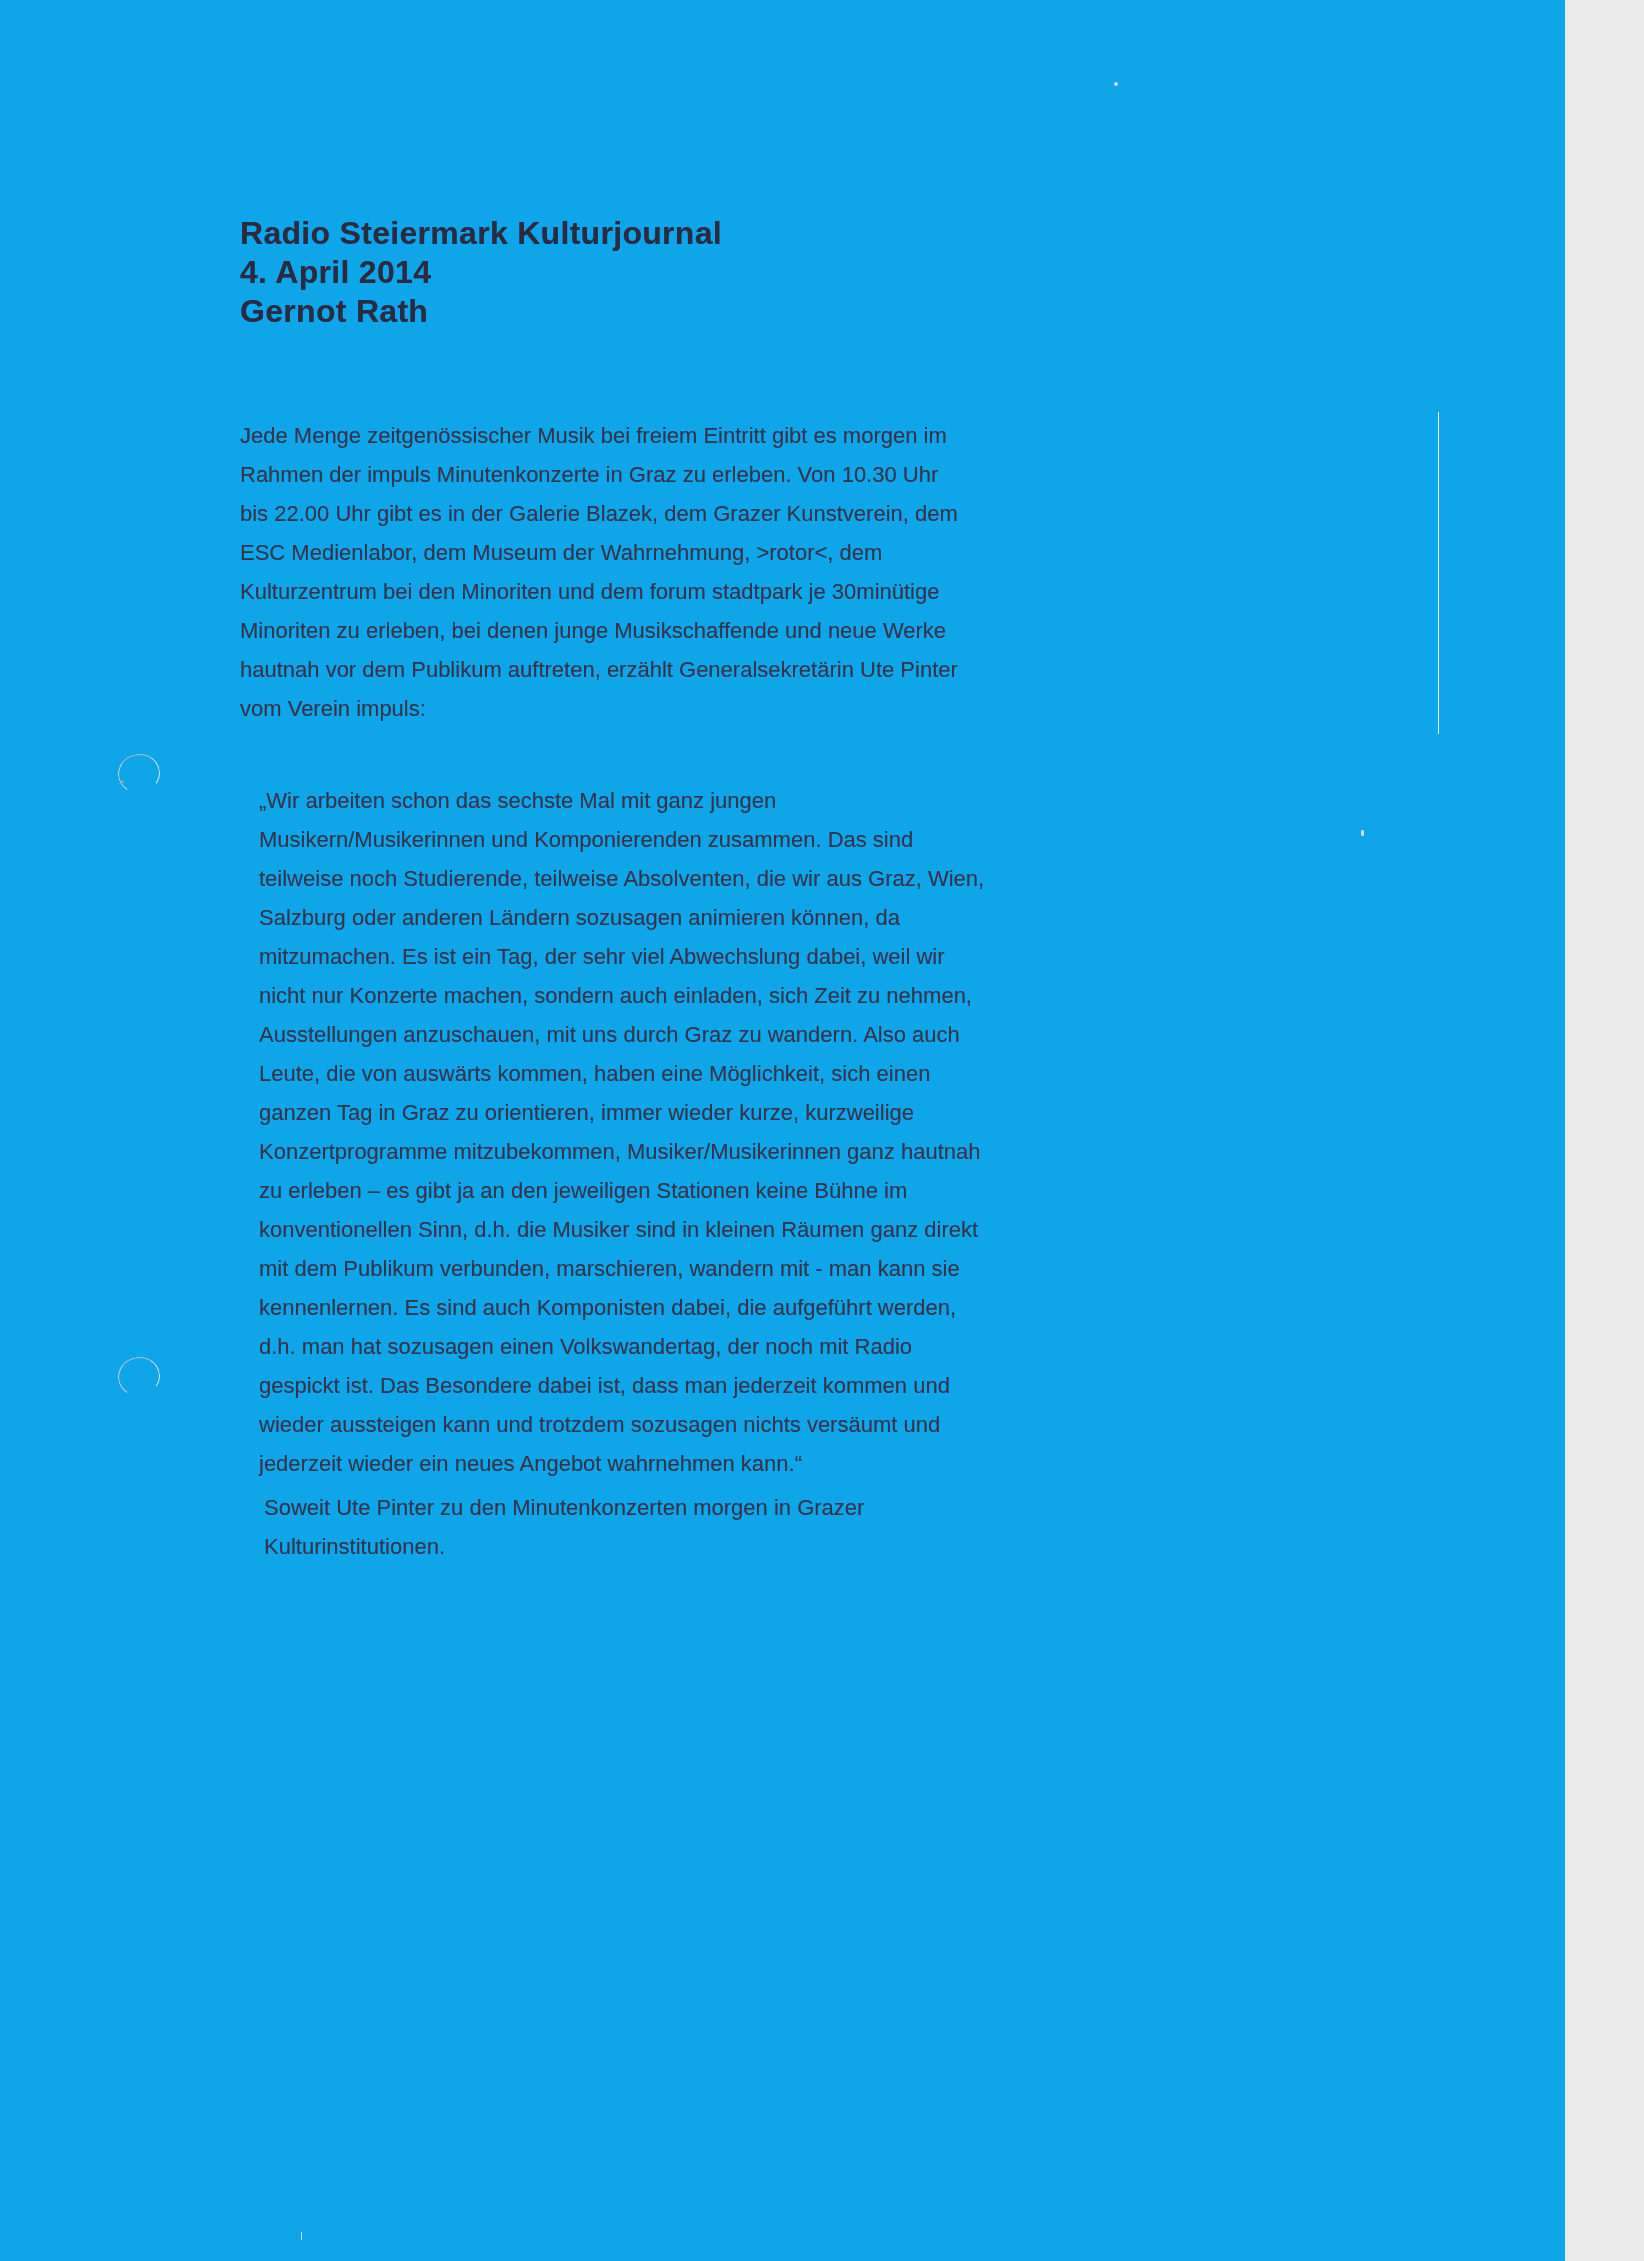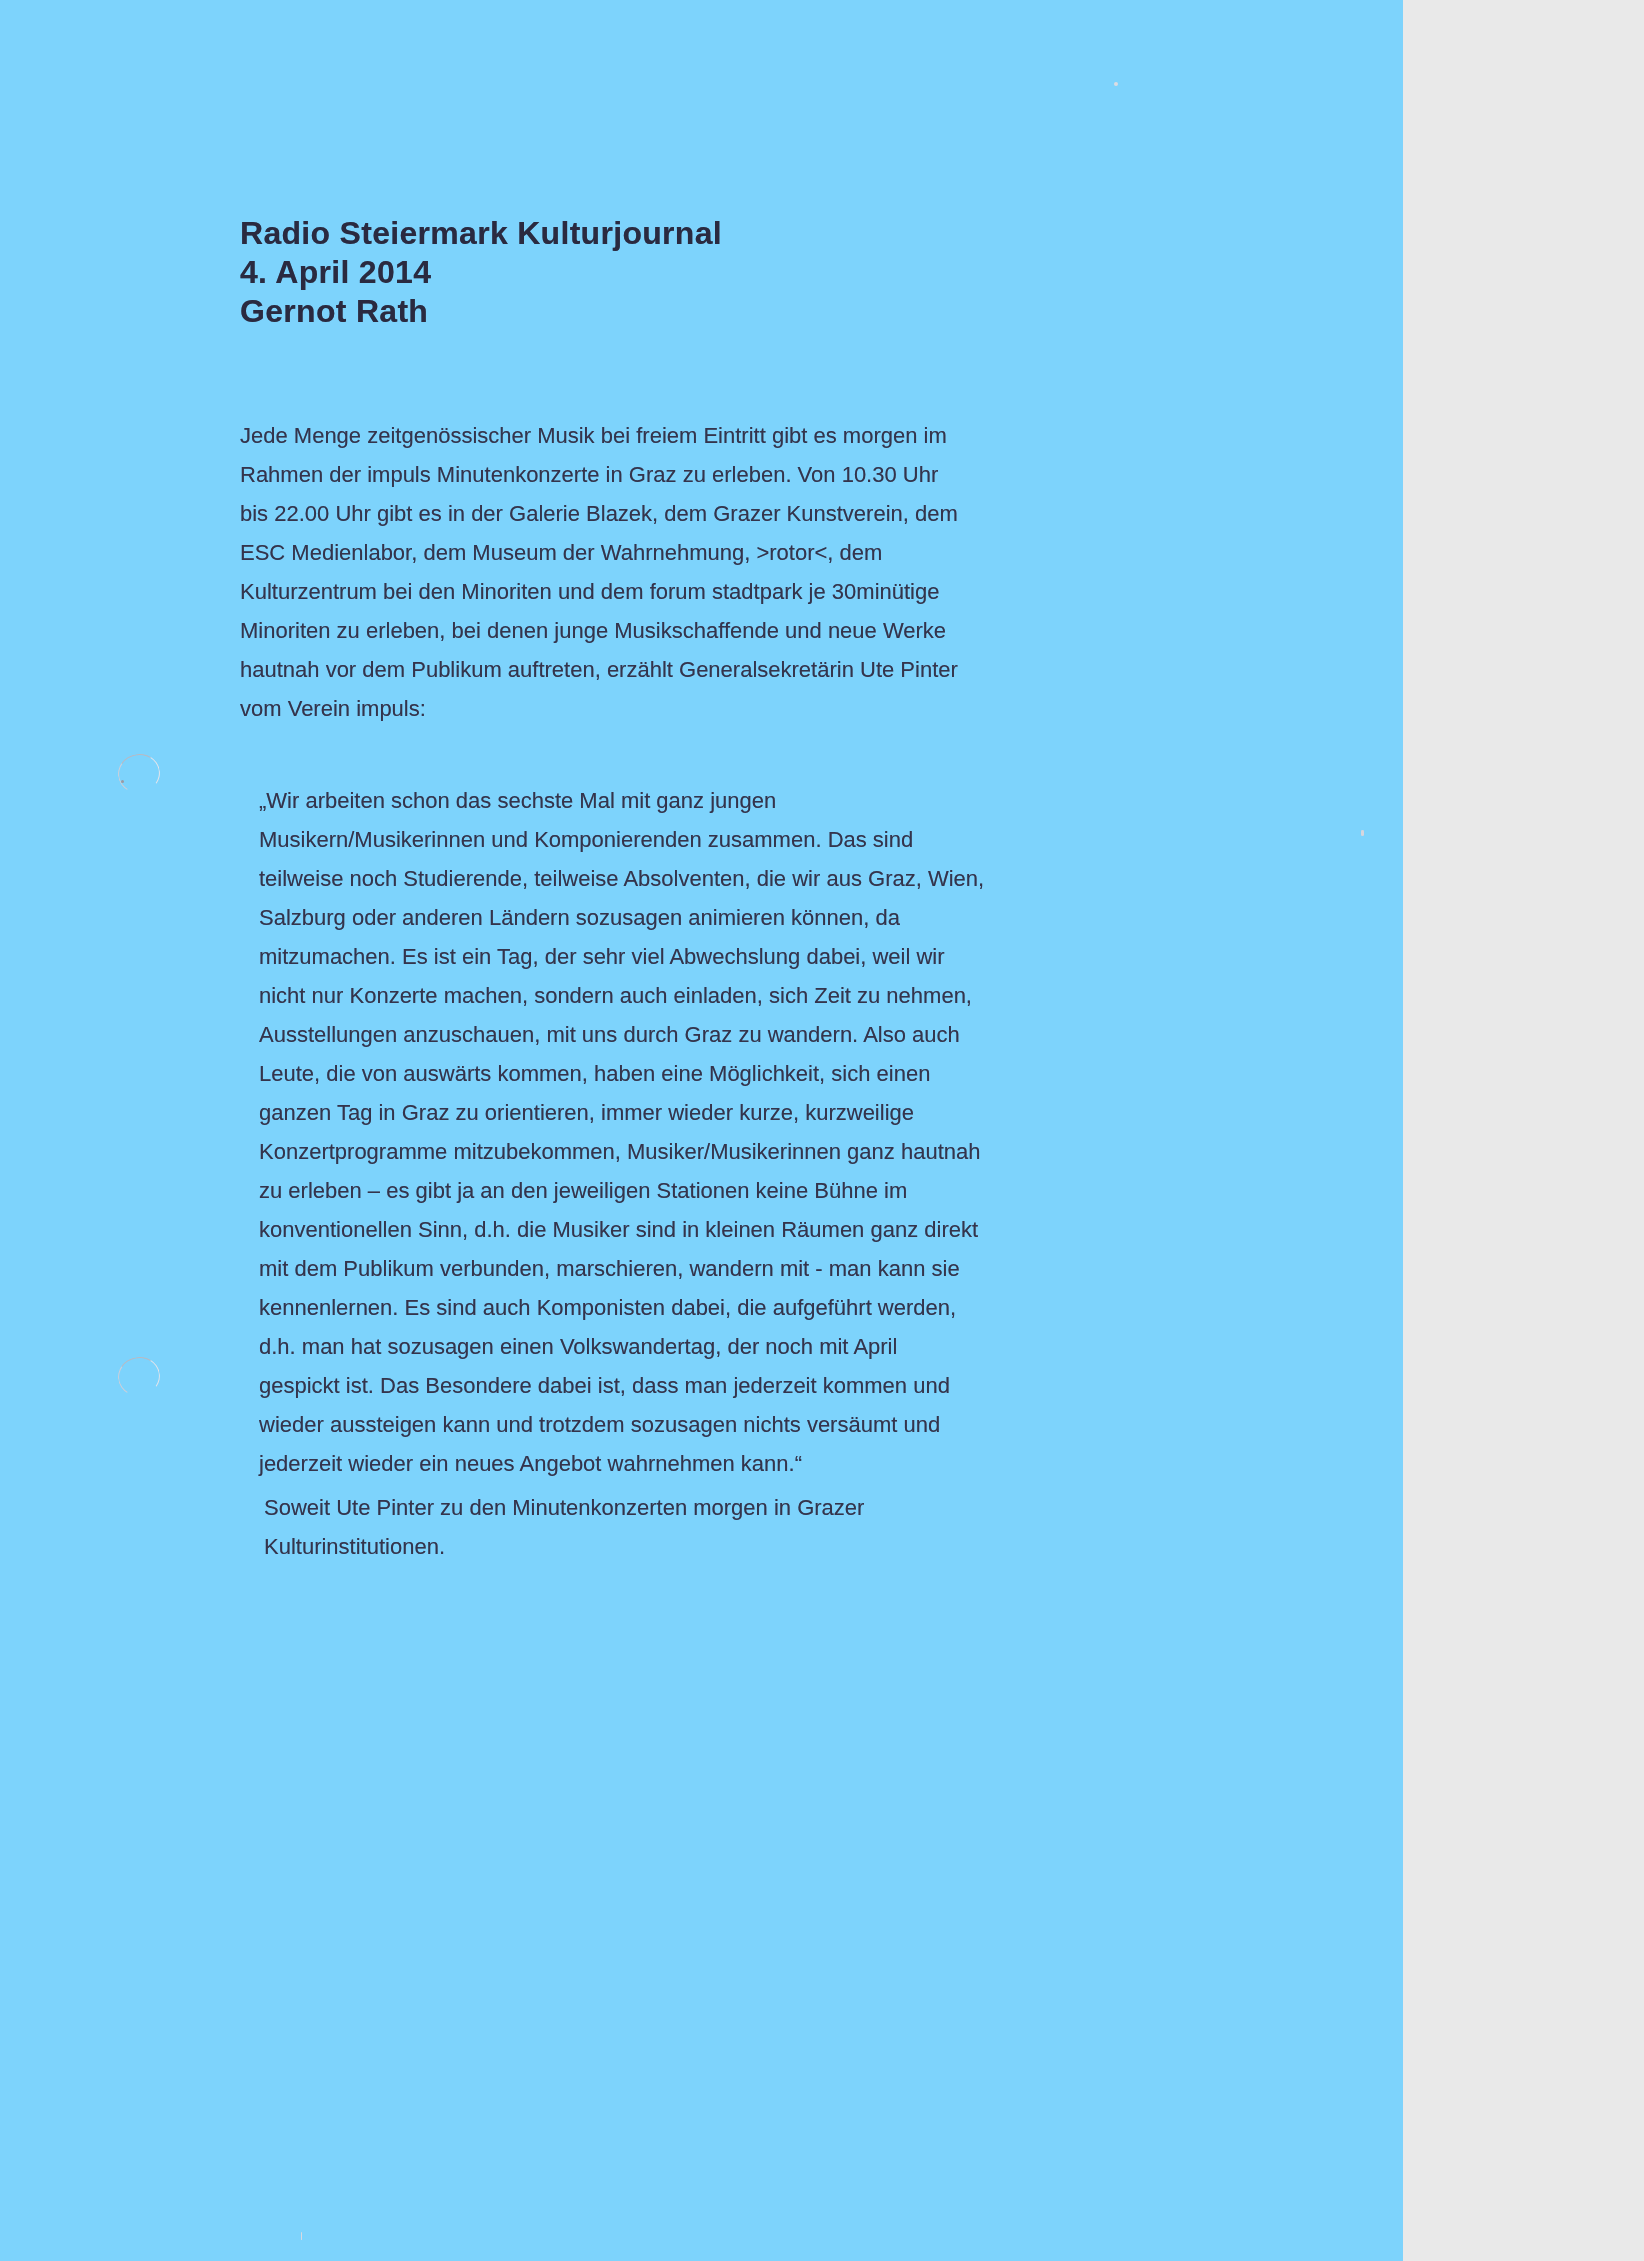--- a/index.html
+++ b/index.html
@@ -1,22 +1,23 @@
 <!DOCTYPE html>
 <html style="font-size:10.3px"><head>
 <meta charset="utf-8">
 <style>
   html, body { margin: 0; padding: 0; background: #e9e9e9; }
   .page {
     position: relative;
-    width: 1403px;
+    width: 1529px;
     height: 2261px;
-    background: #7dd3fc;
+    background: #0ea5e9;
     overflow: hidden;
     font-family: "Liberation Sans", "DejaVu Sans", sans-serif;
+    padding-left: 36px;
   }
   
   .doc-header {
     position: absolute;
     left: 240px;
     top: 214px;
     color: #2a2a40;
     font-size: 32px;
     font-weight: bold;
     letter-spacing: 0.3px;
@@ -93,21 +94,21 @@
     <div class="tline">mitzumachen. Es ist ein Tag, der sehr viel Abwechslung dabei, weil wir</div>
     <div class="tline">nicht nur Konzerte machen, sondern auch einladen, sich Zeit zu nehmen,</div>
     <div class="tline">Ausstellungen anzuschauen, mit uns durch Graz zu wandern. Also auch</div>
     <div class="tline">Leute, die von auswärts kommen, haben eine Möglichkeit, sich einen</div>
     <div class="tline">ganzen Tag in Graz zu orientieren, immer wieder kurze, kurzweilige</div>
     <div class="tline">Konzertprogramme mitzubekommen, Musiker/Musikerinnen ganz hautnah</div>
     <div class="tline">zu erleben – es gibt ja an den jeweiligen Stationen keine Bühne im</div>
     <div class="tline">konventionellen Sinn, d.h. die Musiker sind in kleinen Räumen ganz direkt</div>
     <div class="tline">mit dem Publikum verbunden, marschieren, wandern mit - man kann sie</div>
     <div class="tline">kennenlernen. Es sind auch Komponisten dabei, die aufgeführt werden,</div>
-    <div class="tline">d.h. man hat sozusagen einen Volkswandertag, der noch mit April</div>
+    <div class="tline">d.h. man hat sozusagen einen Volkswandertag, der noch mit Radio</div>
     <div class="tline">gespickt ist. Das Besondere dabei ist, dass man jederzeit kommen und</div>
     <div class="tline">wieder aussteigen kann und trotzdem sozusagen nichts versäumt und</div>
     <div class="tline">jederzeit wieder ein neues Angebot wahrnehmen kann.“</div>
   </section>
 
   <section class="para outro">
     <div class="tline">Soweit Ute Pinter zu den Minutenkonzerten morgen in Grazer</div>
     <div class="tline">Kulturinstitutionen.</div>
   </section>
 

